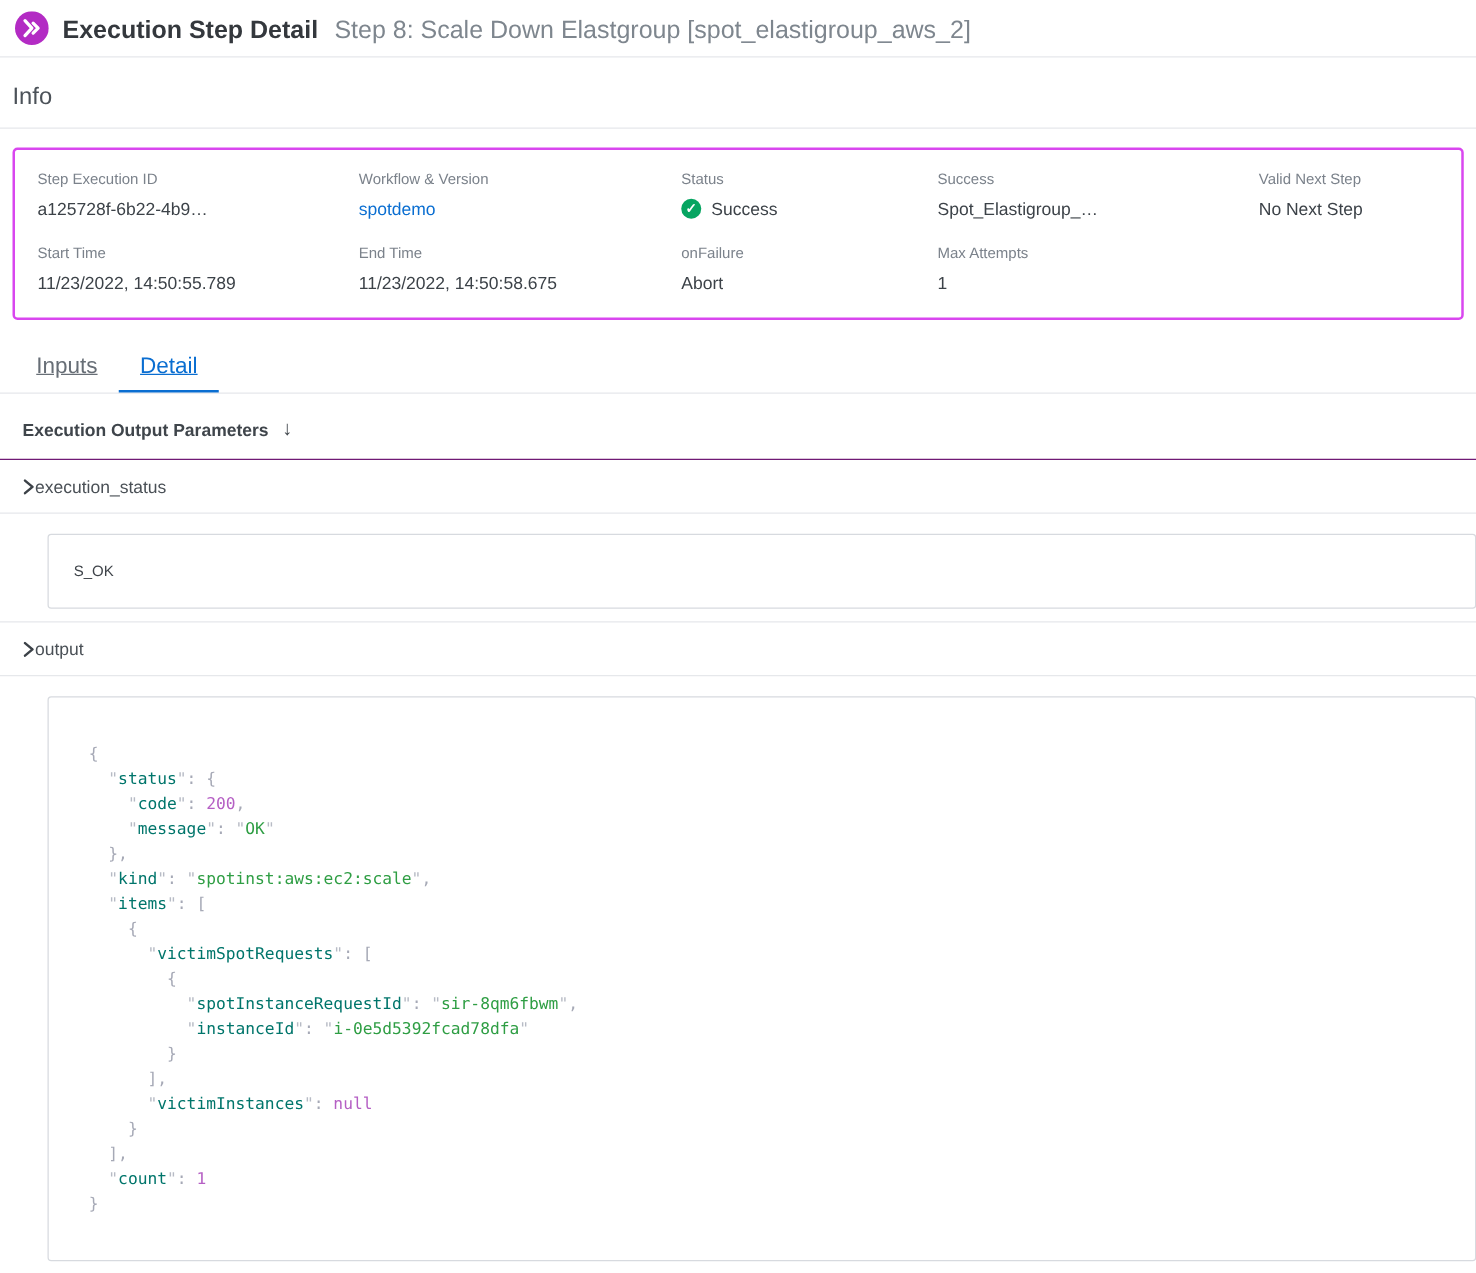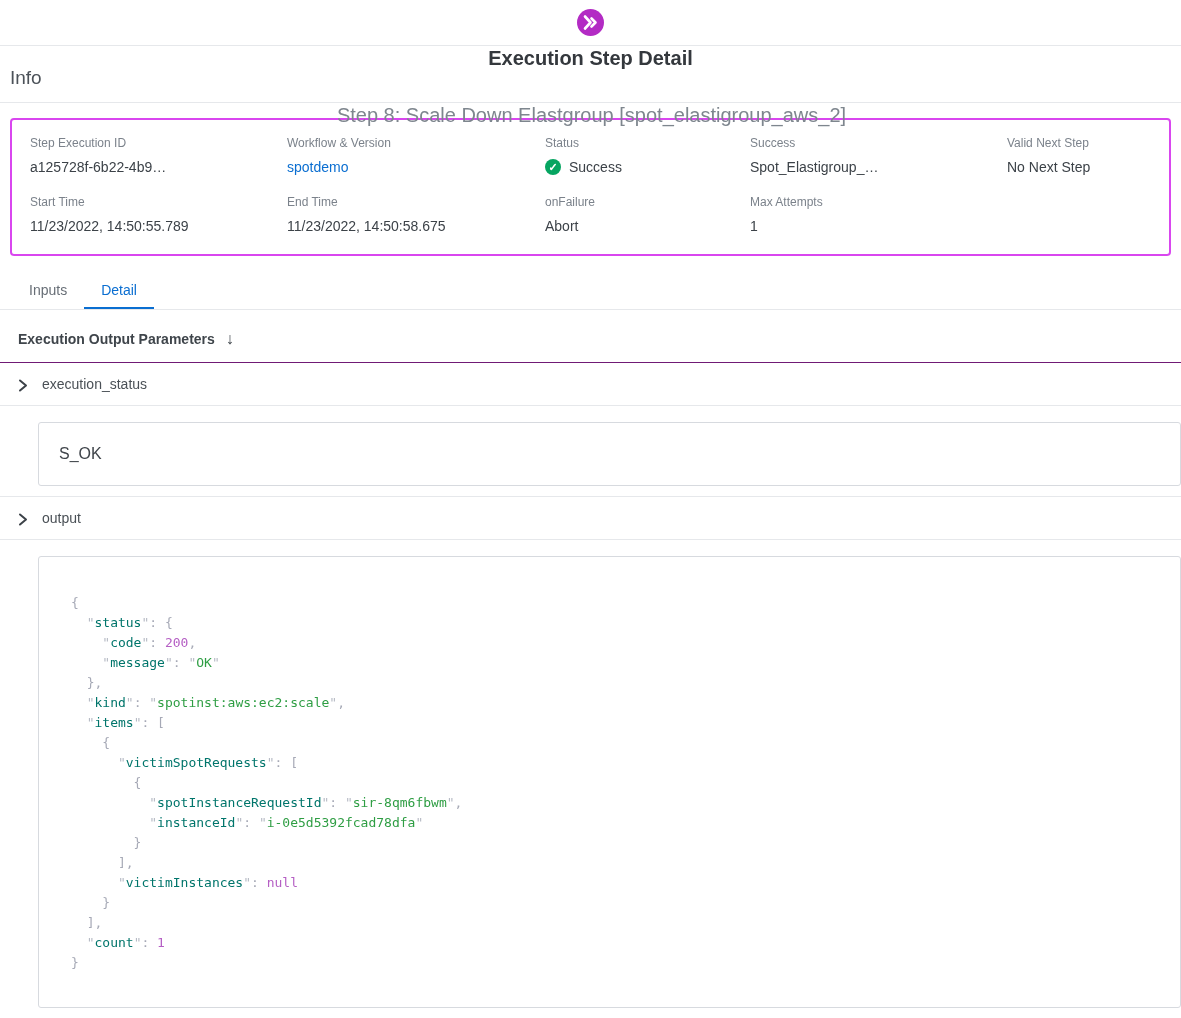--- a/index.html
+++ b/index.html
@@ -1,21 +1,21 @@
 <!DOCTYPE html>
 <html><head>
 <meta charset="utf-8">
 <style>
   * { box-sizing: border-box; margin: 0; padding: 0; }
   html, body { width: 1181px; height: 1018px; background: #ffffff;
     font-family: "Liberation Sans", sans-serif; color: #3b4147; overflow: hidden; }
 
   
-  .header { display: flex; align-items: center; gap: 11px; padding: 9px 12px;
-    border-bottom: 1px solid #e6e8eb; height: 46px; flex-direction: column; }
+  .header { display: flex; align-items: flex-end; gap: 11px; padding: 9px 12px;
+    border-bottom: 1px solid #e6e8eb; height: 46px; }
   .logo { width: 27px; height: 27px; flex: 0 0 auto; }
   .title { font-size: 20px; font-weight: 700; color: #34383d; white-space: nowrap; }
   .subtitle { font-size: 20px; font-weight: 400; color: #7e868e; margin-left: 2px; white-space: nowrap; margin-top: 23px; }
 
   
   .info-label { margin: 21px 10px 0; font-size: 19px; font-weight: 500; color: #4c5259;
     padding-bottom: 13px; }
   .section-divider { border-bottom: 1px solid #e6e8eb; }
 
   
@@ -24,41 +24,41 @@
   .card-grid { display: grid; grid-template-columns: 257px 258px 205px 257px 1fr; row-gap: 20px; }
   .field-label { font-size: 12px; color: #7b828b; margin-bottom: 9px; }
   .field-value { font-size: 14px; color: #3c4248; font-weight: 500; }
   .field-value.link { color: #0a6ed1; cursor: pointer; }
   .status-value { display: flex; align-items: center; gap: 8px; }
   .check-circle { width: 16px; height: 16px; border-radius: 50%; background: #06a561;
     color: #fff; font-size: 11px; line-height: 16px; text-align: center; font-weight: 700; }
 
   
   .tabs { display: flex; margin-top: 16px; border-bottom: 1px solid #e6e8eb; padding-left: 12px; }
-  .tab { padding: 10px 17px 9px; font-size: 14px; color: #676e76; cursor: pointer;
-    border-bottom: 2px solid transparent; }
+  .tab { padding: 10px 17px 9px; font-size: 18px; color: #676e76; cursor: pointer;
+    border-bottom: 2px solid transparent; text-decoration: underline; }
   .tab.active { color: #0a6ed1; font-weight: 500; border-bottom-color: #0a6ed1; }
 
   
   .params-header { display: flex; align-items: center; gap: 11px; padding: 21px 18px 15px;
     border-bottom: 1px solid #701a75; }
   .params-header-title { font-size: 14px; font-weight: 700; color: #3f454b; }
   .arrow-down { font-size: 16px; font-weight: 700; color: #3f454b; cursor: pointer; line-height: 1; }
 
   
-  .param-row { display: flex; align-items: flex-end; gap: 14px; padding: 13px 18px;
+  .param-row { display: flex; align-items: center; padding: 13px 18px;
     border-bottom: 1px solid #e6e8eb; cursor: pointer; }
   .param-name { font-size: 14px; color: #4a5056; }
   .chev { display: inline-flex; }
 
   
   .value-box-wrap { padding: 16px 0 10px; }
   .value-box-wrap.with-divider { border-bottom: 1px solid #e6e8eb; }
   .value-box { margin-left: 38px; border: 1px solid #d7dadf; border-radius: 3px;
-    padding: 22px 20px; font-size: 16px; color: #3f444a; }
+    padding: 22px 20px; font-size: 12px; color: #3f444a; }
   .code-box { margin-left: 38px; border: 1px solid #d7dadf; border-radius: 3px;
     padding: 36px 32px 34px; font-family: "DejaVu Sans Mono", monospace;
     font-size: 13px; line-height: 20px; white-space: pre; }
   .code-line { min-height: 20px; }
 
   
   .t-p { color: #a6a9b6; }
   .t-q { color: #b7bbc5; }
   .t-k { color: #00756b; }
   .t-s { color: #2f9e44; }

